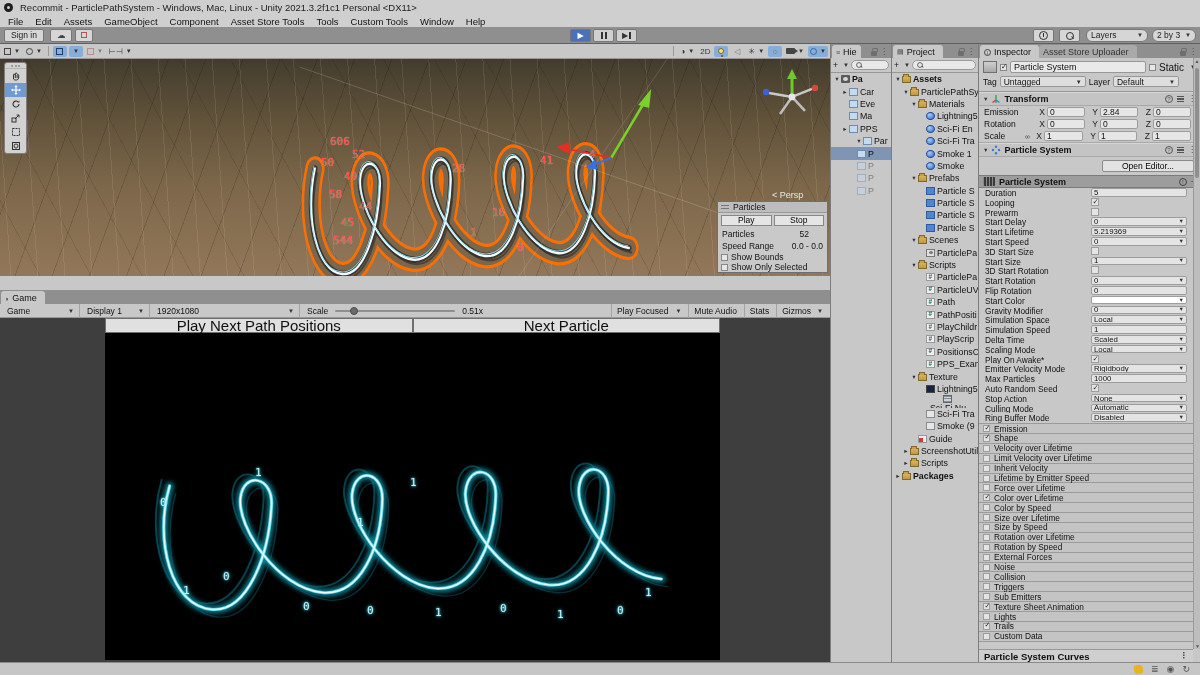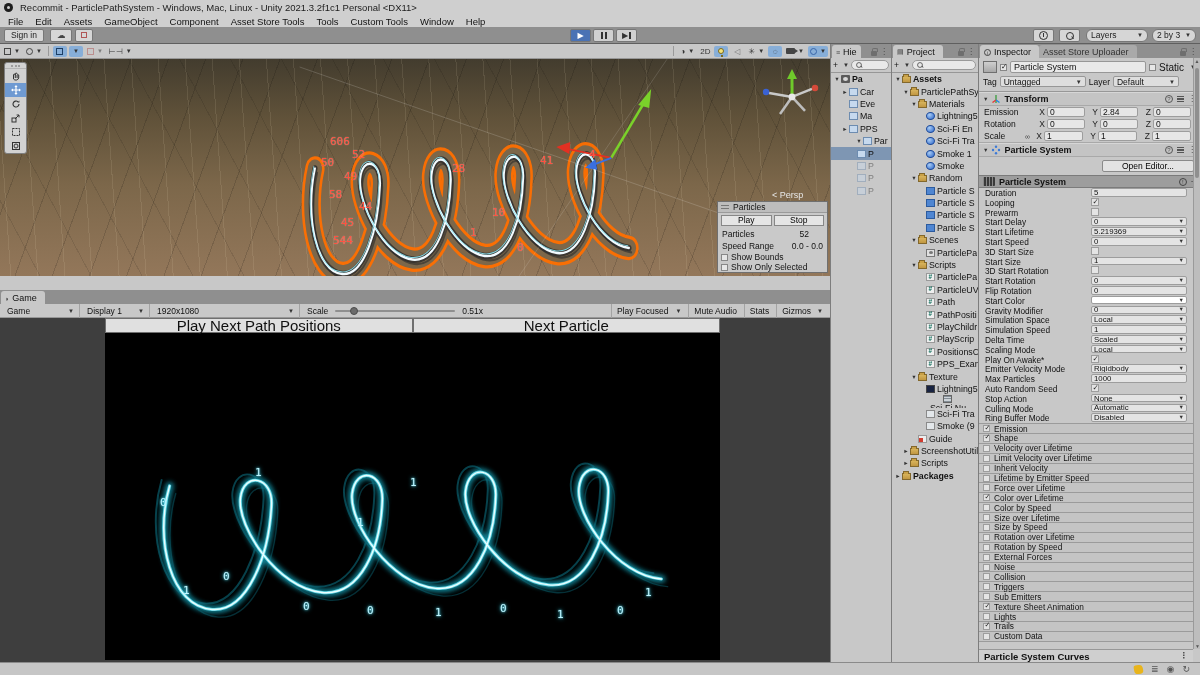--- a/index.html
+++ b/index.html
@@ -617,21 +617,21 @@
 
         <div class="trow" style="padding-left: 26px;">
           <span class="arrow"></span>
           <span class="ti ic-material"></span>
           <span class="tlab">Smoke</span>
         </div>
 
         <div class="trow" style="padding-left: 18px;">
           <span class="arrow ar-open"></span>
           <span class="ti ic-folder"></span>
-          <span class="tlab">Random</span>
+          <span class="tlab">Prefabs</span>
         </div>
 
         <div class="trow" style="padding-left: 26px;">
           <span class="arrow"></span>
           <span class="ti ic-prefab"></span>
           <span class="tlab">Particle S</span>
         </div>
 
         <div class="trow" style="padding-left: 26px;">
           <span class="arrow"></span>

